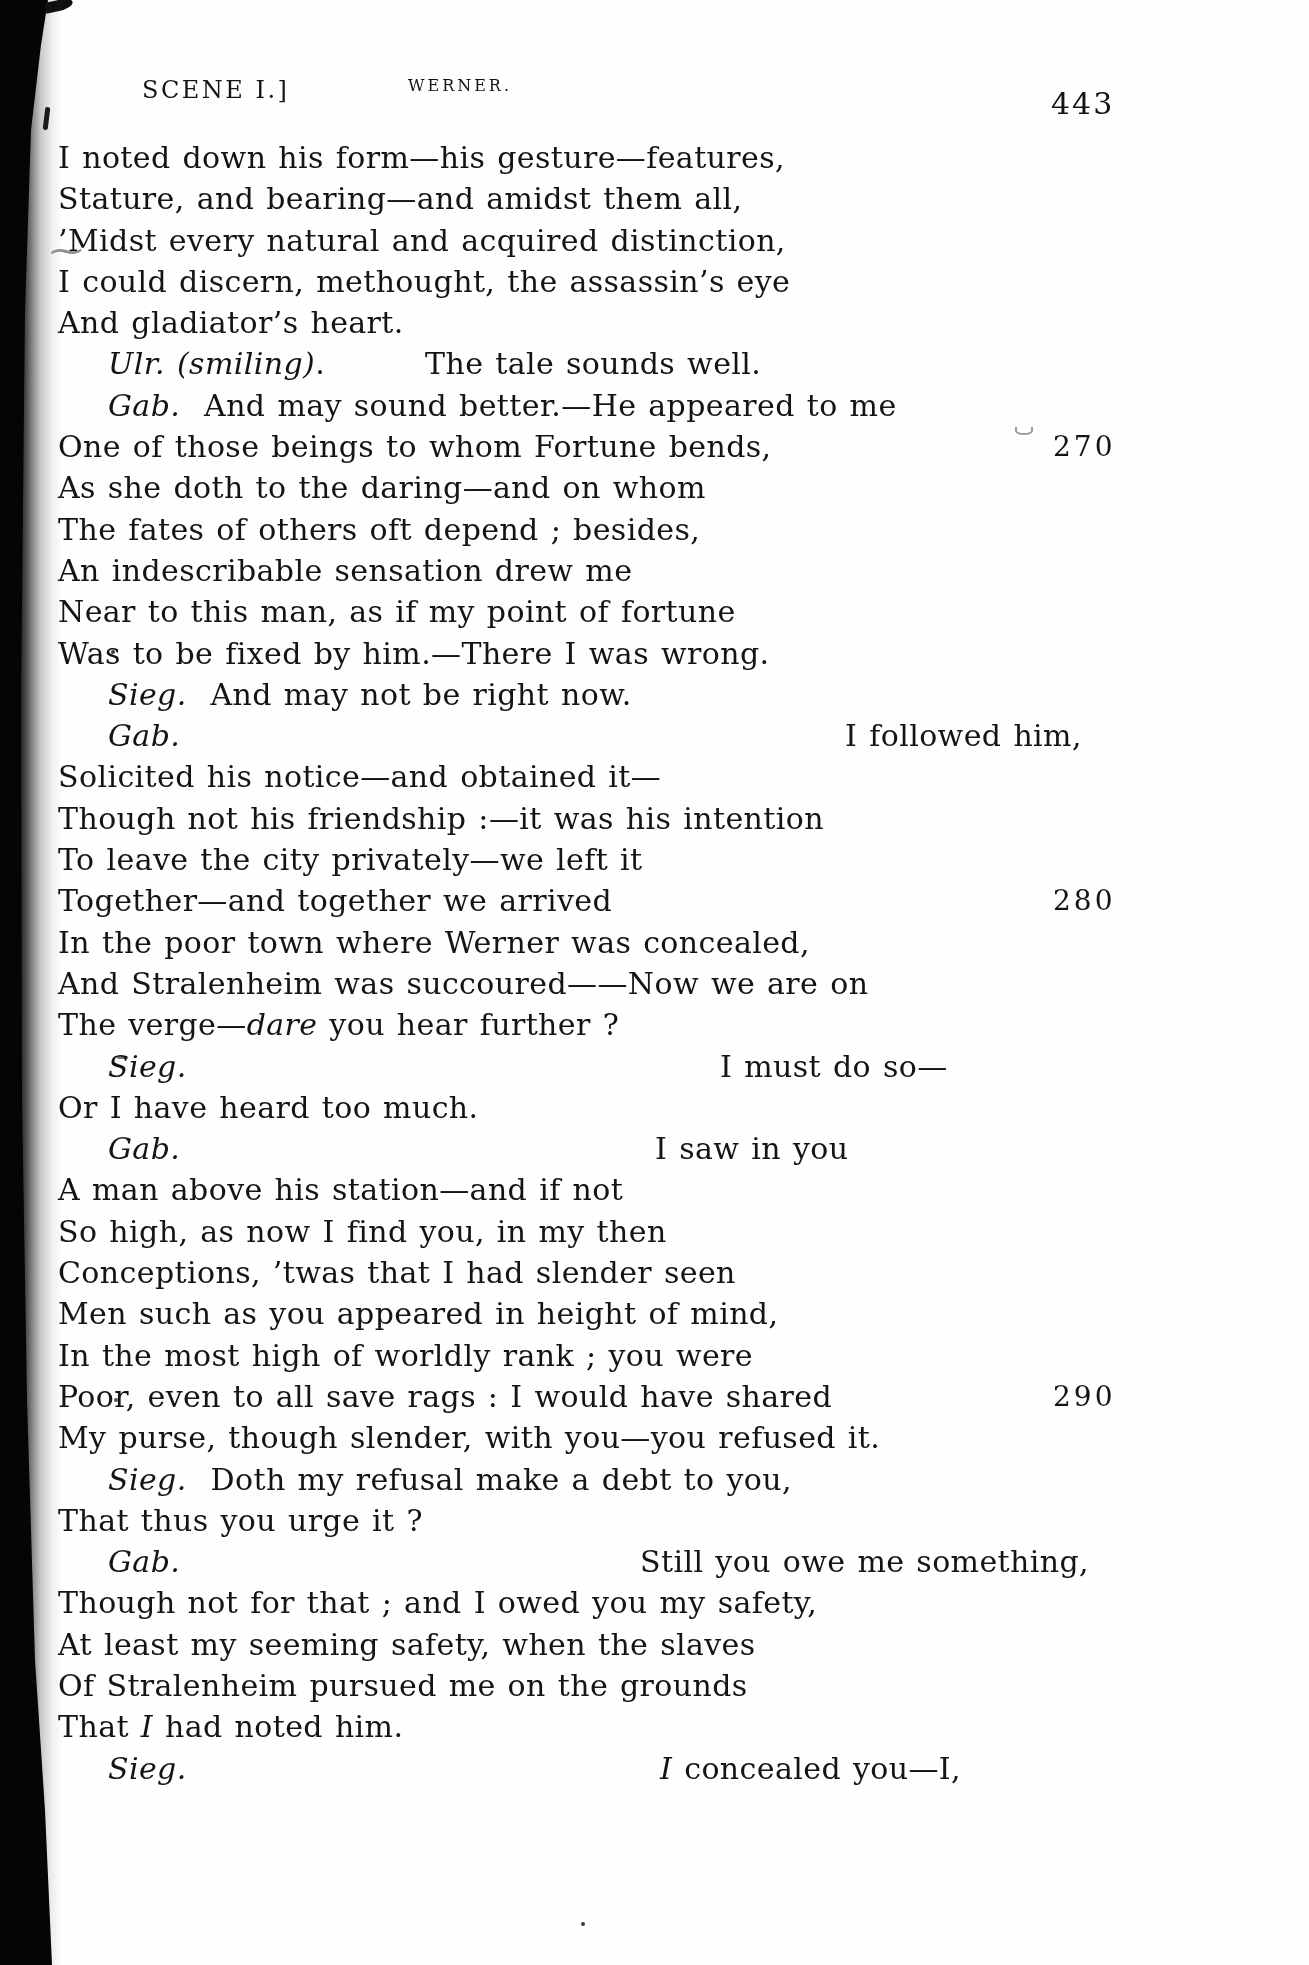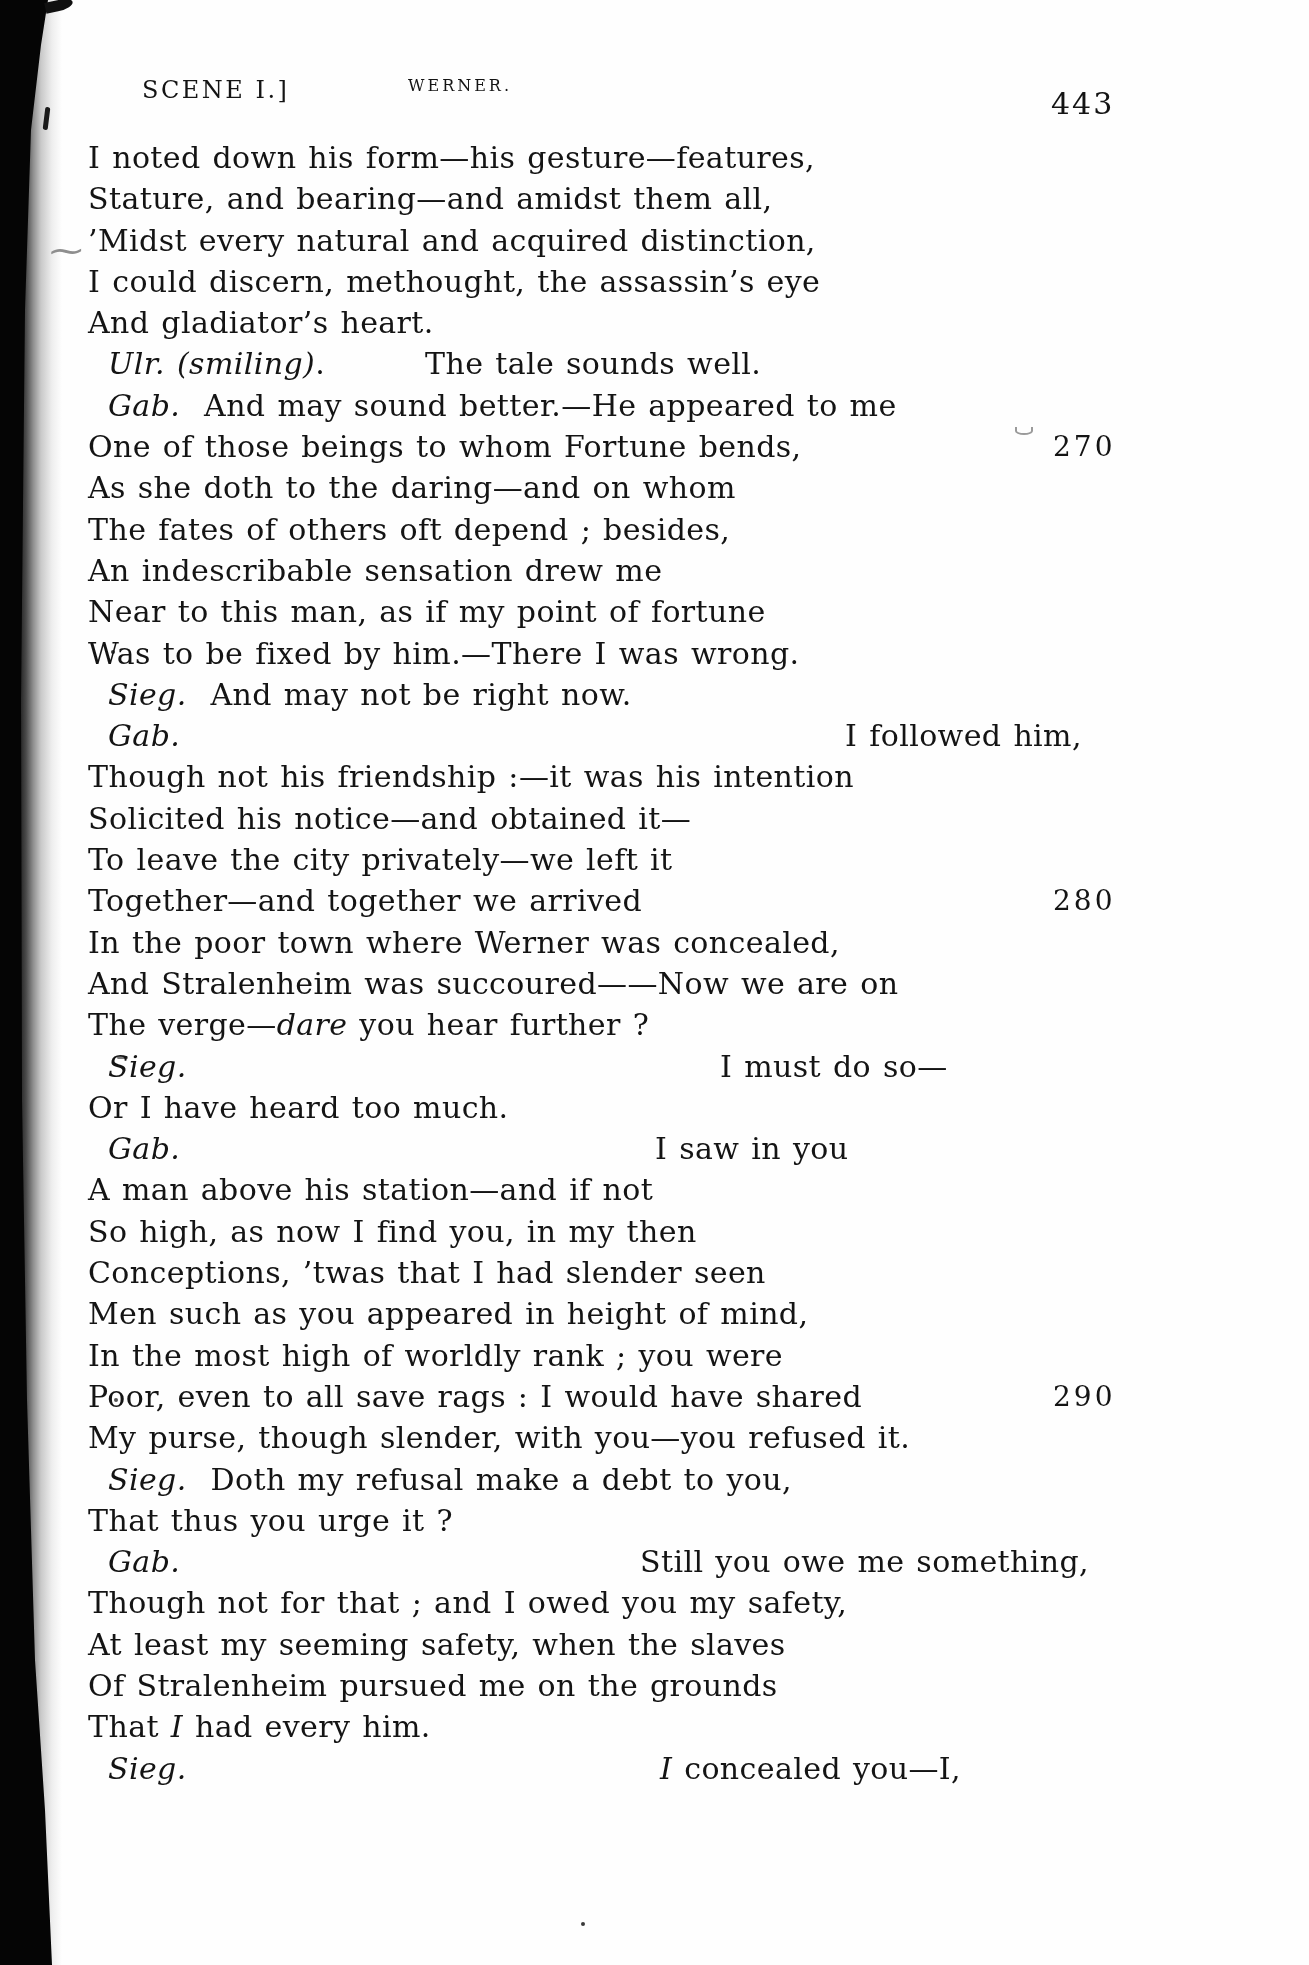--- a/index.html
+++ b/index.html
@@ -32,21 +32,21 @@
 
   
   .runhead{position:absolute;left:0;top:74px;width:1077px;height:46px;}
   .rh-left{position:absolute;left:142px;top:2px;font-size:24px;letter-spacing:2.5px;}
   .rh-center{position:absolute;left:408px;top:2px;font-size:16px;letter-spacing:3px;}
   .rh-right{position:absolute;left:1051px;top:12px;font-size:30px;letter-spacing:2px;}
 
   
   .verse{position:absolute;left:0;top:137px;width:1309px;}
   .line{position:relative;height:41.3px;line-height:41.3px;font-size:30px;
-        letter-spacing:0.4px;word-spacing:2px;white-space:pre;padding-left:88px;}
+        letter-spacing:0.4px;word-spacing:2px;white-space:pre;padding-left:58px;}
   .line.ind{padding-left:108px;}
   .it{font-style:italic;}
   .rm{font-style:normal;}
   .hemi{position:absolute;top:0;white-space:pre;}
   .lnum{position:absolute;left:1053px;top:0;font-size:28px;letter-spacing:3px;}
 </style>
 </head>
 <body>
 
 <div class="page">
@@ -76,22 +76,22 @@
       <div class="line ind"><span class="it">Ulr.</span><span class="rm"> </span><span class="it">(smiling)</span><span class="rm">.</span><span class="hemi" style="left: 425px;"><span class="rm">The tale sounds well.</span></span></div>
       <div class="line ind"><span class="it">Gab.</span><span class="rm">  And may sound better.—He appeared to me</span></div>
       <div class="line"><span class="rm">One of those beings to whom Fortune bends,</span><span class="lnum">270</span></div>
       <div class="line"><span class="rm">As she doth to the daring—and on whom</span></div>
       <div class="line"><span class="rm">The fates of others oft depend ; besides,</span></div>
       <div class="line"><span class="rm">An indescribable sensation drew me</span></div>
       <div class="line"><span class="rm">Near to this man, as if my point of fortune</span></div>
       <div class="line"><span class="rm">Was to be fixed by him.—There I was wrong.</span></div>
       <div class="line ind"><span class="it">Sieg.</span><span class="rm">  And may not be right now.</span></div>
       <div class="line ind"><span class="it">Gab.</span><span class="hemi" style="left: 845px;"><span class="rm">I followed him,</span></span></div>
+      <div class="line"><span class="rm">Solicited his notice—and obtained it—</span></div>
       <div class="line"><span class="rm">Though not his friendship :—it was his intention</span></div>
-      <div class="line"><span class="rm">Solicited his notice—and obtained it—</span></div>
       <div class="line"><span class="rm">To leave the city privately—we left it</span></div>
       <div class="line"><span class="rm">Together—and together we arrived</span><span class="lnum">280</span></div>
       <div class="line"><span class="rm">In the poor town where Werner was concealed,</span></div>
       <div class="line"><span class="rm">And Stralenheim was succoured——Now we are on</span></div>
       <div class="line"><span class="rm">The verge—</span><span class="it">dare</span><span class="rm"> you hear further ?</span></div>
       <div class="line ind"><span class="it">Sieg.</span><span class="hemi" style="left: 720px;"><span class="rm">I must do so—</span></span></div>
       <div class="line"><span class="rm">Or I have heard too much.</span></div>
       <div class="line ind"><span class="it">Gab.</span><span class="hemi" style="left: 655px;"><span class="rm">I saw in you</span></span></div>
       <div class="line"><span class="rm">A man above his station—and if not</span></div>
       <div class="line"><span class="rm">So high, as now I find you, in my then</span></div>
@@ -99,17 +99,17 @@
       <div class="line"><span class="rm">Men such as you appeared in height of mind,</span></div>
       <div class="line"><span class="rm">In the most high of worldly rank ; you were</span></div>
       <div class="line"><span class="rm">Poor, even to all save rags : I would have shared</span><span class="lnum">290</span></div>
       <div class="line"><span class="rm">My purse, though slender, with you—you refused it.</span></div>
       <div class="line ind"><span class="it">Sieg.</span><span class="rm">  Doth my refusal make a debt to you,</span></div>
       <div class="line"><span class="rm">That thus you urge it ?</span></div>
       <div class="line ind"><span class="it">Gab.</span><span class="hemi" style="left: 640px;"><span class="rm">Still you owe me something,</span></span></div>
       <div class="line"><span class="rm">Though not for that ; and I owed you my safety,</span></div>
       <div class="line"><span class="rm">At least my seeming safety, when the slaves</span></div>
       <div class="line"><span class="rm">Of Stralenheim pursued me on the grounds</span></div>
-      <div class="line"><span class="rm">That </span><span class="it">I</span><span class="rm"> had every him.</span></div>
+      <div class="line"><span class="rm">That </span><span class="it">I</span><span class="rm"> had noted him.</span></div>
       <div class="line ind"><span class="it">Sieg.</span><span class="hemi" style="left: 660px;"><span class="it">I</span><span class="rm"> concealed you—I,</span></span></div>
     </div>
 
 </div>
 
 </body></html>

